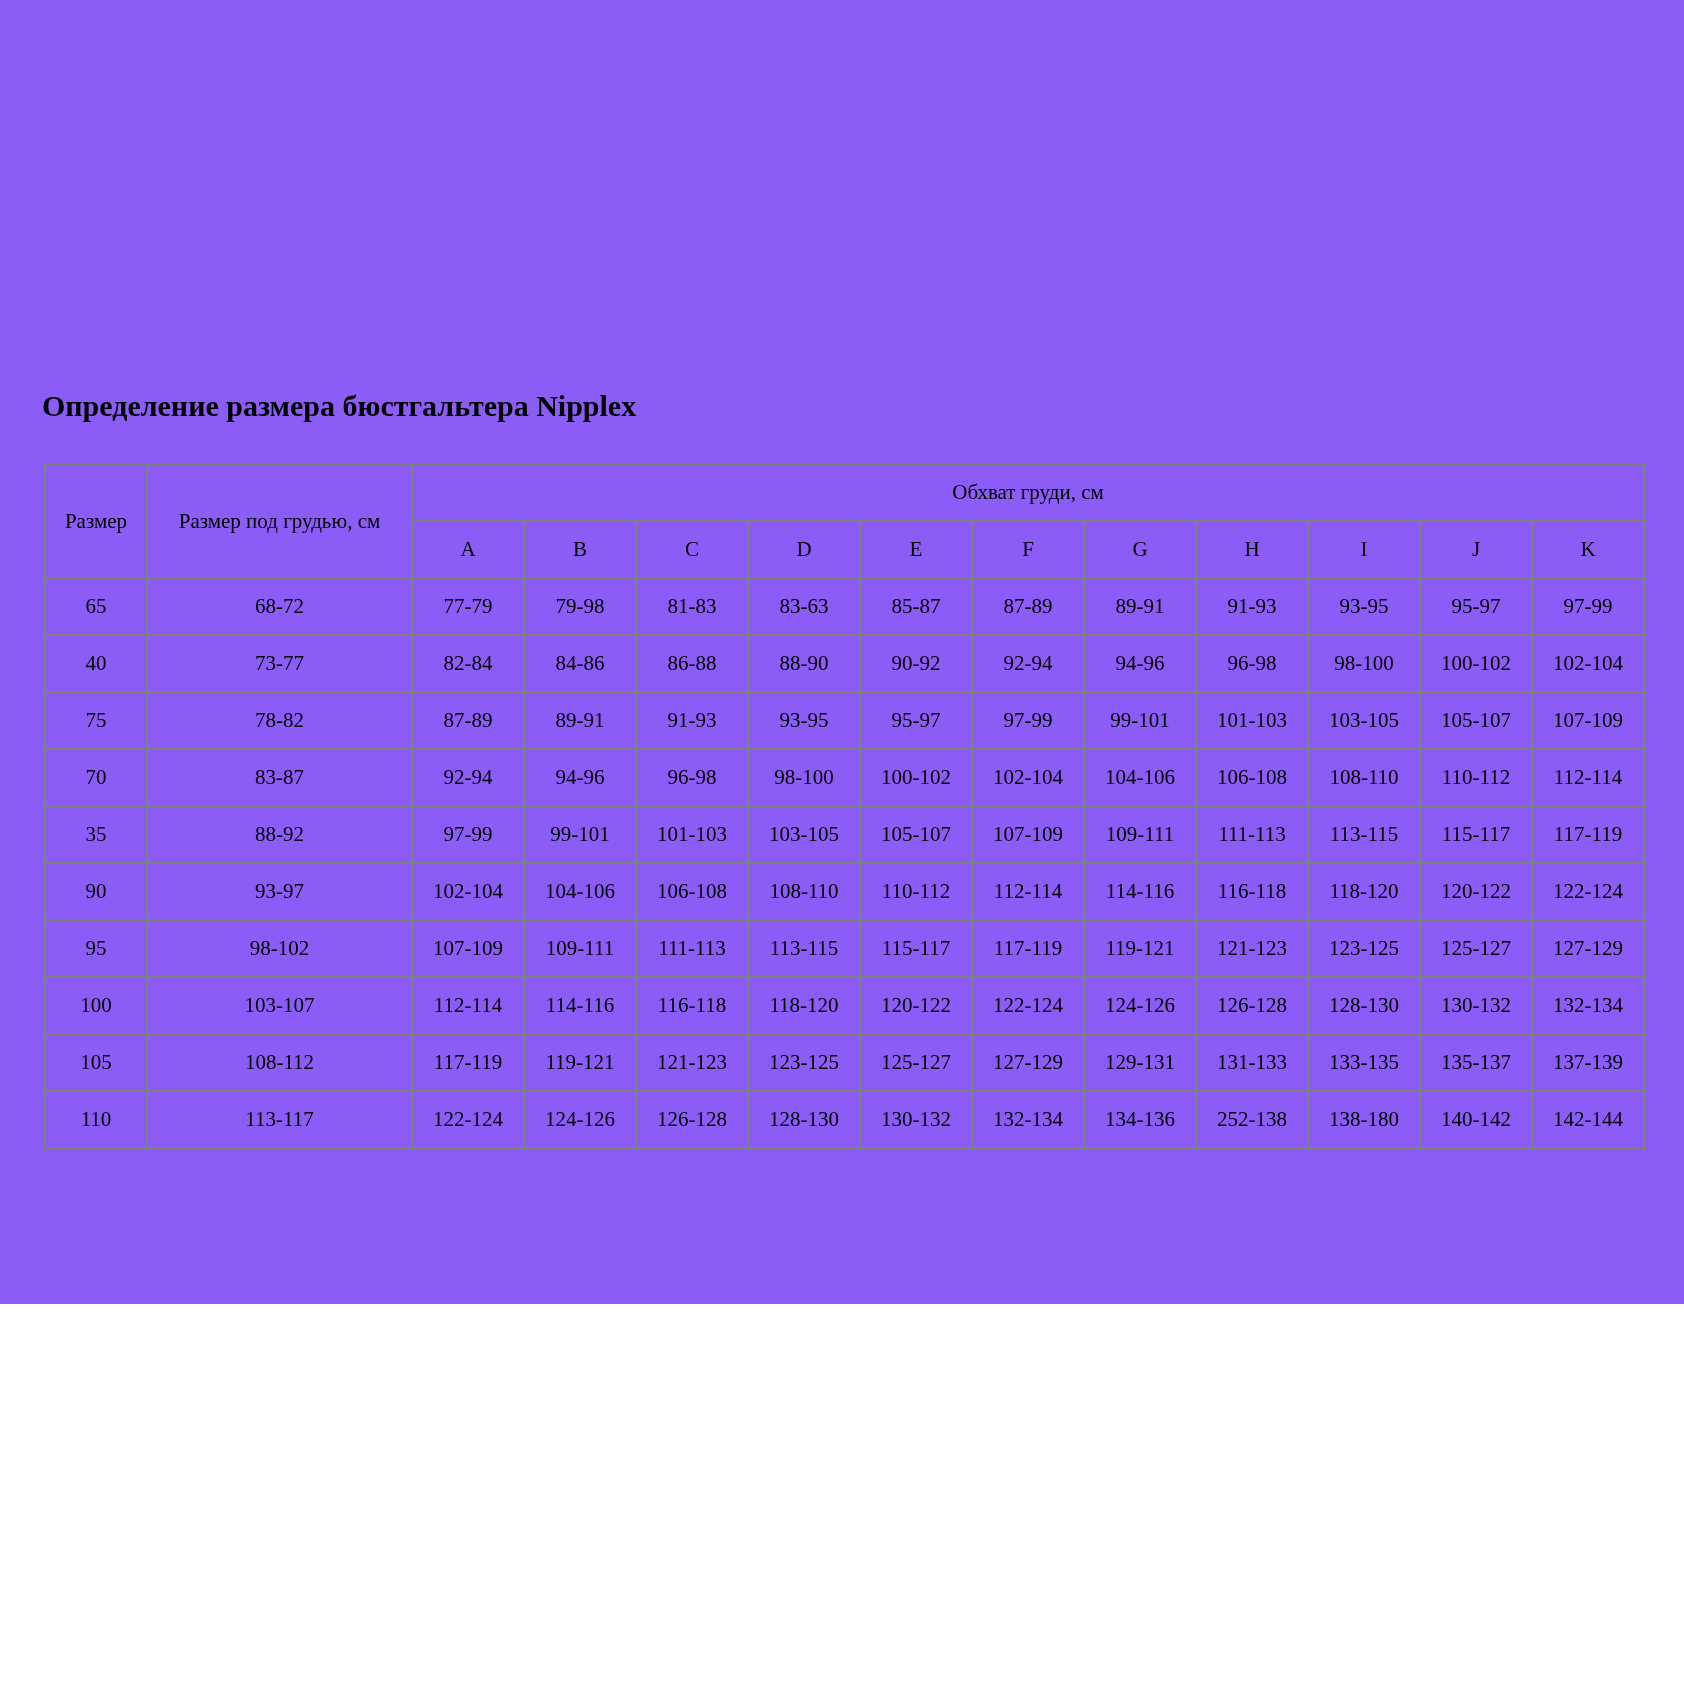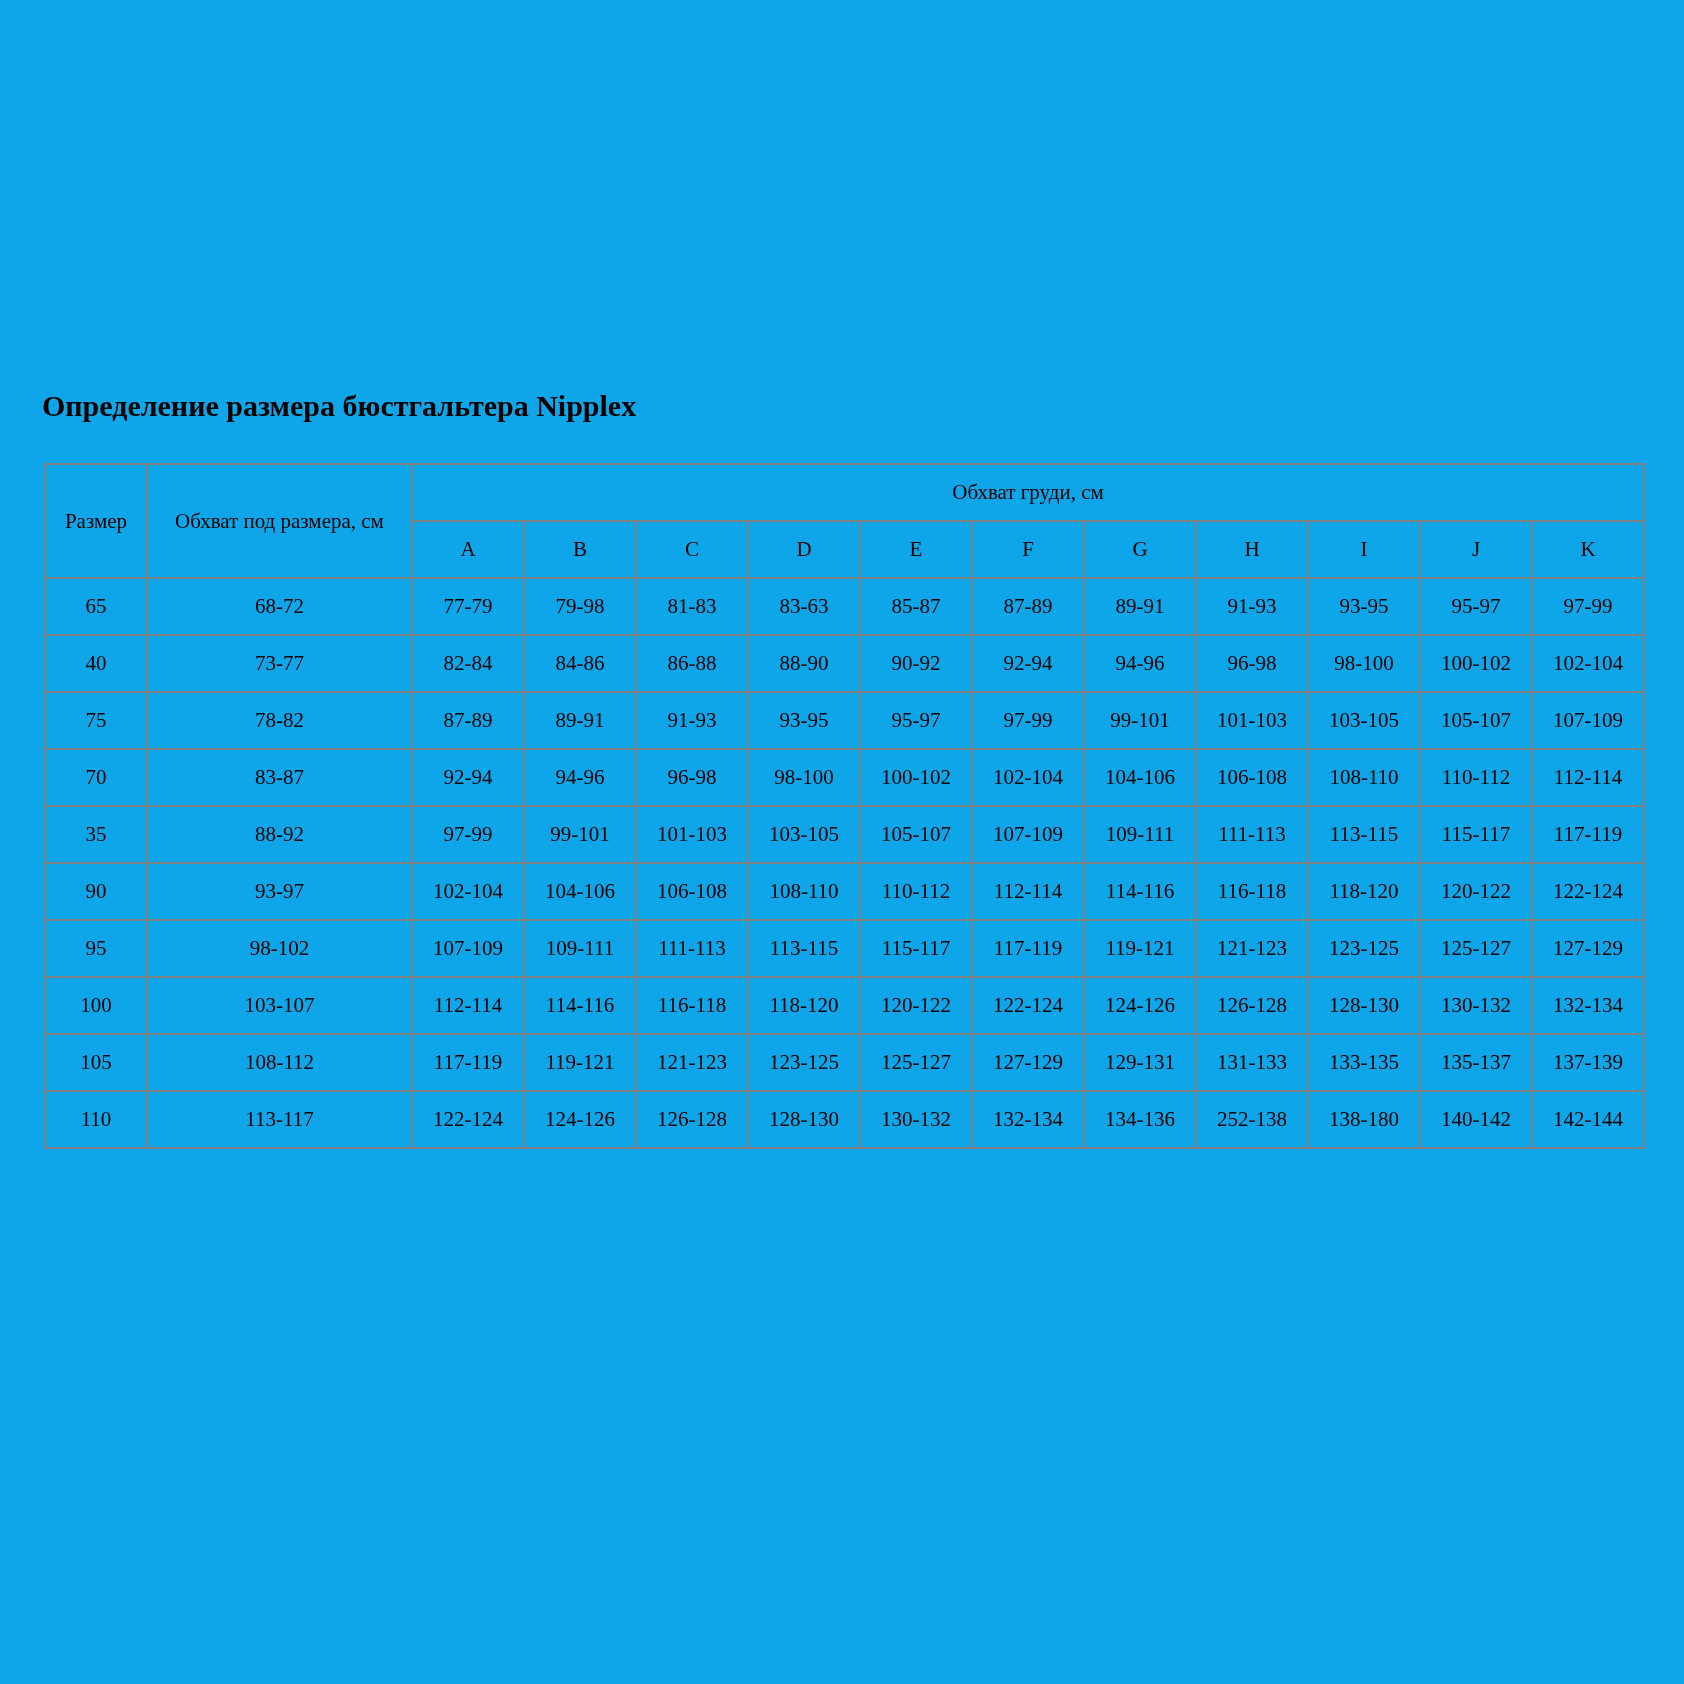--- a/index.html
+++ b/index.html
@@ -5,22 +5,22 @@
   html, body {
     margin: 0;
     padding: 0;
     background: #ffffff;
     color: #000000;
     font-family: "Liberation Serif", "DejaVu Serif", serif;
   }
   .page {
     position: relative;
     width: 1684px;
-    height: 1684px;
-    background: #0ea5e9;
+    height: 1304px;
+    background: #8b5cf6;
     overflow: hidden;
   }
   .page-title {
     position: absolute;
     left: 42px;
     top: 389px;
     margin: 0;
     font-size: 30px;
     line-height: 1.1;
     font-weight: bold;
@@ -68,21 +68,21 @@
         <col style="width:112px">
       <col style="width:112px">
         <col style="width:112px">
         <col style="width:112px">
       <col style="width:112px">
         <col style="width:112px">
     </colgroup>
     <thead>
       <tr class="bust-span-row">
         <th rowspan="2">Размер</th>
-        <th rowspan="2">Обхват под размера, см</th>
+        <th rowspan="2">Размер под грудью, см</th>
         <th colspan="11">Обхват груди, см</th>
       </tr>
       <tr class="cup-row">
         <th>A</th>
         <th>B</th>
         <th>C</th>
         <th>D</th>
         <th>E</th>
         <th>F</th>
         <th>G</th>

